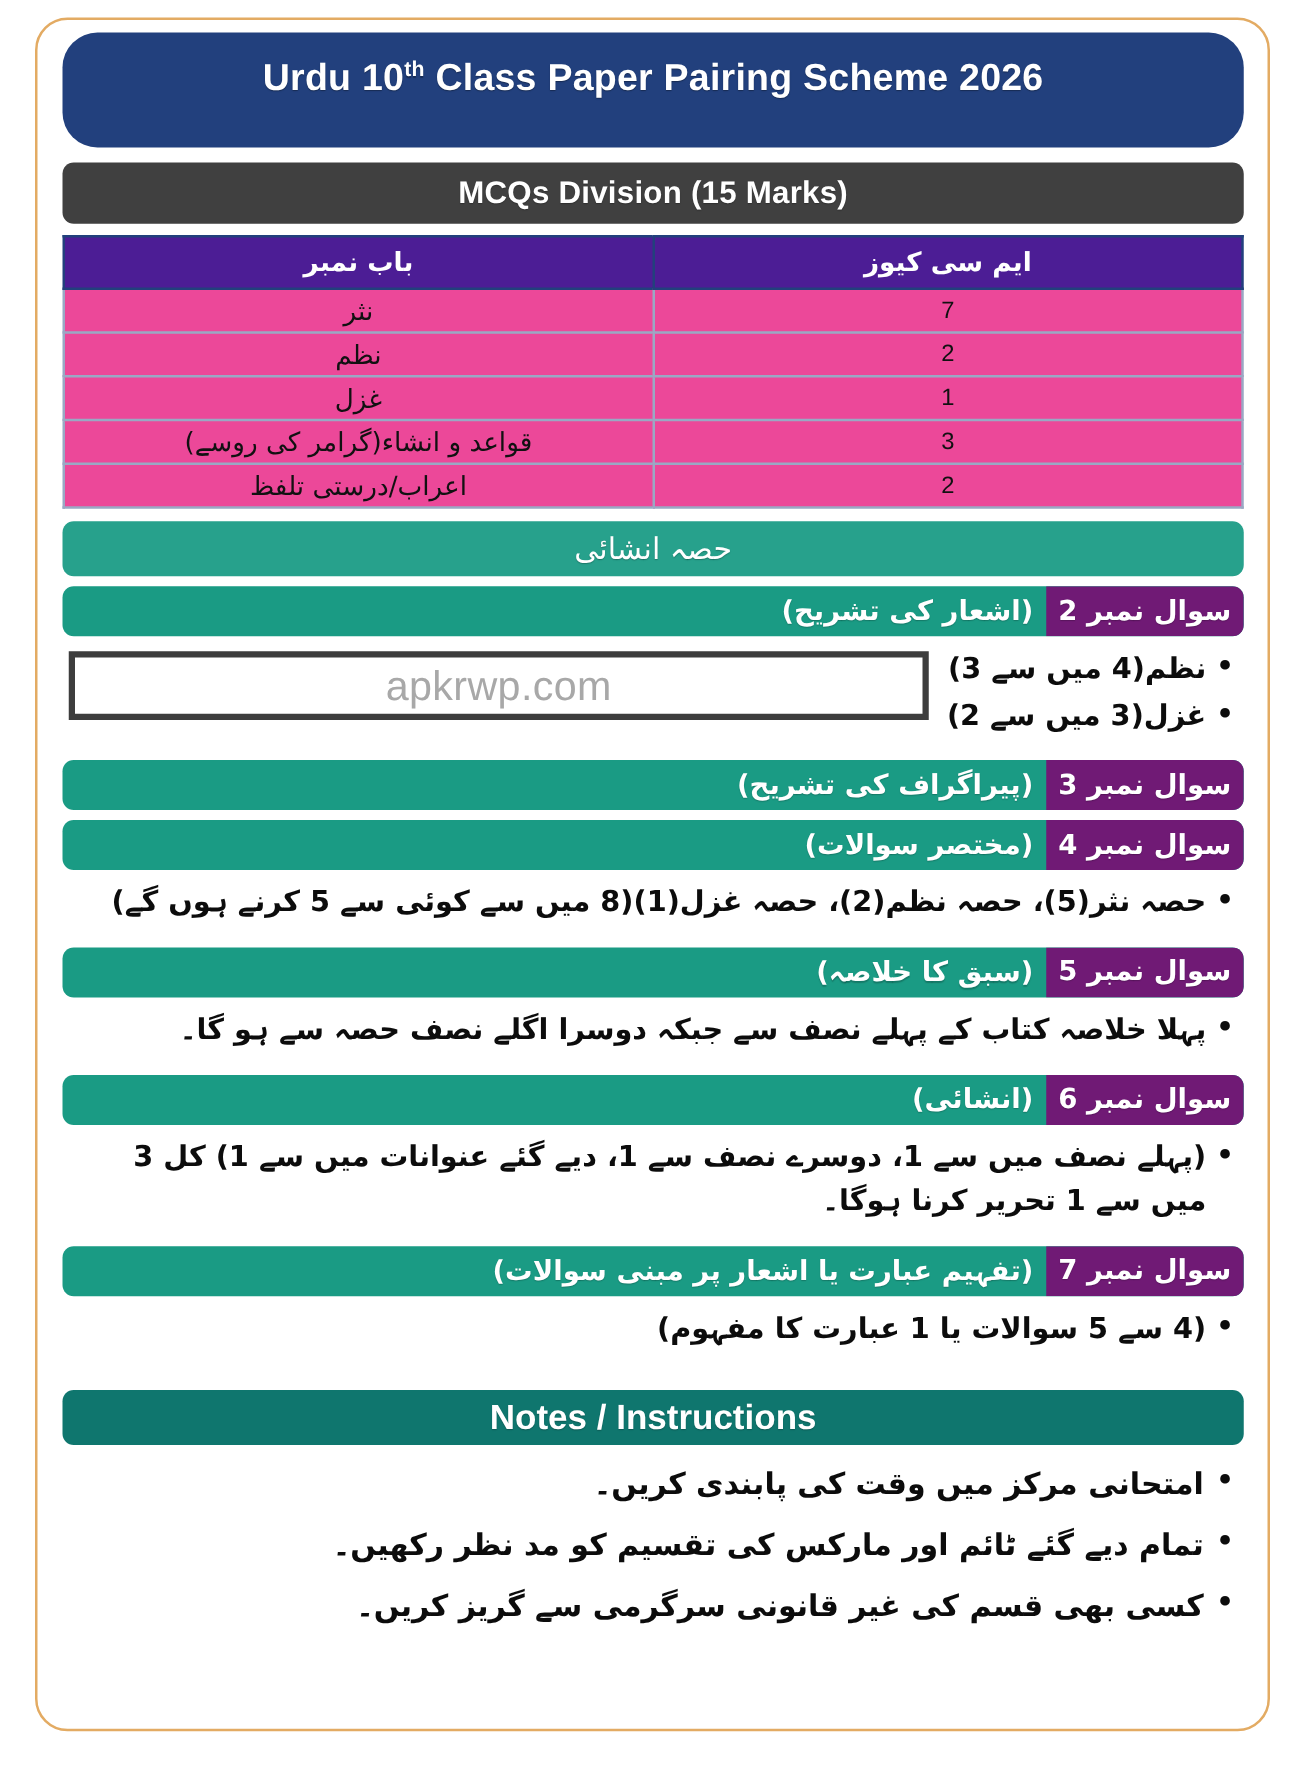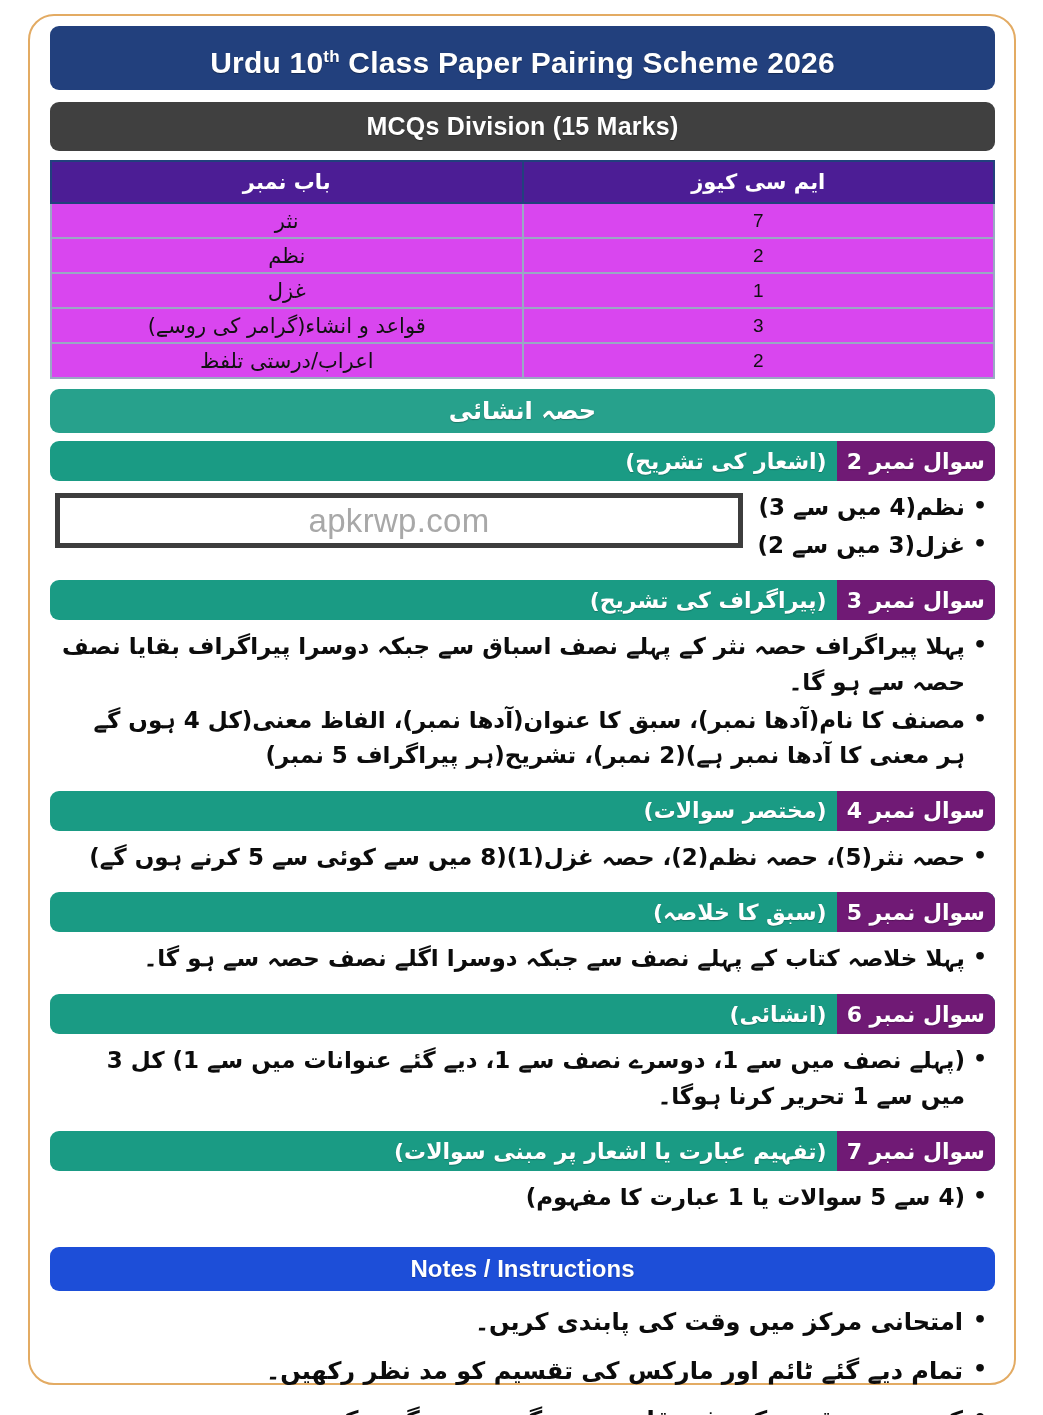--- a/index.html
+++ b/index.html
@@ -48,23 +48,24 @@
     text-align: center;
     color: #ffffff;
     font-weight: bold;
     letter-spacing: .2px;
     box-sizing: border-box;
   }
   .banner-title {
     background: #22407d;
     font-size: 30px;
     line-height: 74px;
-    height: 64px;
+    height: 92px;
     margin-bottom: 12px;
     text-shadow: 0 1px 1px rgba(0,0,0,.35);
+    border-radius: 28px;
   }
   .banner-title sup {
     font-size: 17px;
     vertical-align: super;
     line-height: 0;
   }
   .banner-sub {
     background: #404040;
     font-size: 25px;
     line-height: 49px;
@@ -89,21 +90,21 @@
   .mcq-table th {
     background: #4c1d95;
     color: #ffffff;
     height: 42px;
     font-size: 21px;
     font-weight: bold;
     border-color: #22407d;
   }
   .mcq-table td {
     height: 35px;
-    background: #d946ef;
+    background: #ec4899;
     color: #111111;
     font-size: 20px;
   }
   .mcq-table td.urdu,
   .mcq-table th.urdu {
     font-size: 21px;
   }
   .mcq-table .num { font-size: 19px; }
   .urdu-txt {
     font-family: "DejaVu Sans", "Liberation Sans", sans-serif;
@@ -113,21 +114,21 @@
 
   
   .sec-head {
     background: #27a18c;
     border-radius: 9px;
     height: 44px;
     line-height: 44px;
     text-align: center;
     color: #ffffff;
     font-size: 24px;
-    font-weight: bold;
+    font-weight: normal;
     margin: 10px 0 8px 0;
     text-shadow: 0 1px 1px rgba(0,0,0,.25);
   }
 
   
   .qbar {
     position: relative;
     background: #1a9b84;
     border-radius: 9px;
     height: 40px;
@@ -216,27 +217,27 @@
   .wm-text {
     font-size: 33px;
     color: #a8a8a8;
     font-family: "Liberation Sans", sans-serif;
     letter-spacing: .3px;
     direction: ltr;
   }
 
   
   .notes-head {
-    background: #1d4ed8;
+    background: #0f766e;
     border-radius: 9px;
     height: 44px;
     line-height: 44px;
     text-align: center;
     color: #ffffff;
-    font-size: 24px;
+    font-size: 28px;
     font-weight: bold;
     margin: 22px 0 2px 0;
     text-shadow: 0 1px 1px rgba(0,0,0,.25);
   }
   .notes-body {
     direction: rtl;
     text-align: right;
     padding: 0 8px;
   }
   .notes-body ul {
@@ -324,26 +325,20 @@
         <div class="wm-box">
           <span class="wm-text">apkrwp.com</span>
         </div>
       </div>
     </div>
 
     <div class="qbar">
       <div class="qbadge urdu-txt">سوال نمبر 3</div>
       <div class="qsub urdu-txt">(پیراگراف کی تشریح)</div>
     </div>
-    <div class="qbody">
-      <ul>
-        <li class="urdu-txt">پہلا پیراگراف حصہ نثر کے پہلے نصف اسباق سے جبکہ دوسرا پیراگراف بقایا نصف حصہ سے ہو گا۔</li>
-        <li class="urdu-txt">مصنف کا نام(آدھا نمبر)، سبق کا عنوان(آدھا نمبر)، الفاظ معنی(کل 4 ہوں گے ہر معنی کا آدھا نمبر ہے)(2 نمبر)، تشریح(ہر پیراگراف 5 نمبر)</li>
-      </ul>
-    </div>
 
     <div class="qbar">
       <div class="qbadge urdu-txt">سوال نمبر 4</div>
       <div class="qsub urdu-txt">(مختصر سوالات)</div>
     </div>
     <div class="qbody">
       <ul>
         <li class="urdu-txt">حصہ نثر(5)، حصہ نظم(2)، حصہ غزل(1)(8 میں سے کوئی سے 5 کرنے ہوں گے)</li>
       </ul>
     </div>

